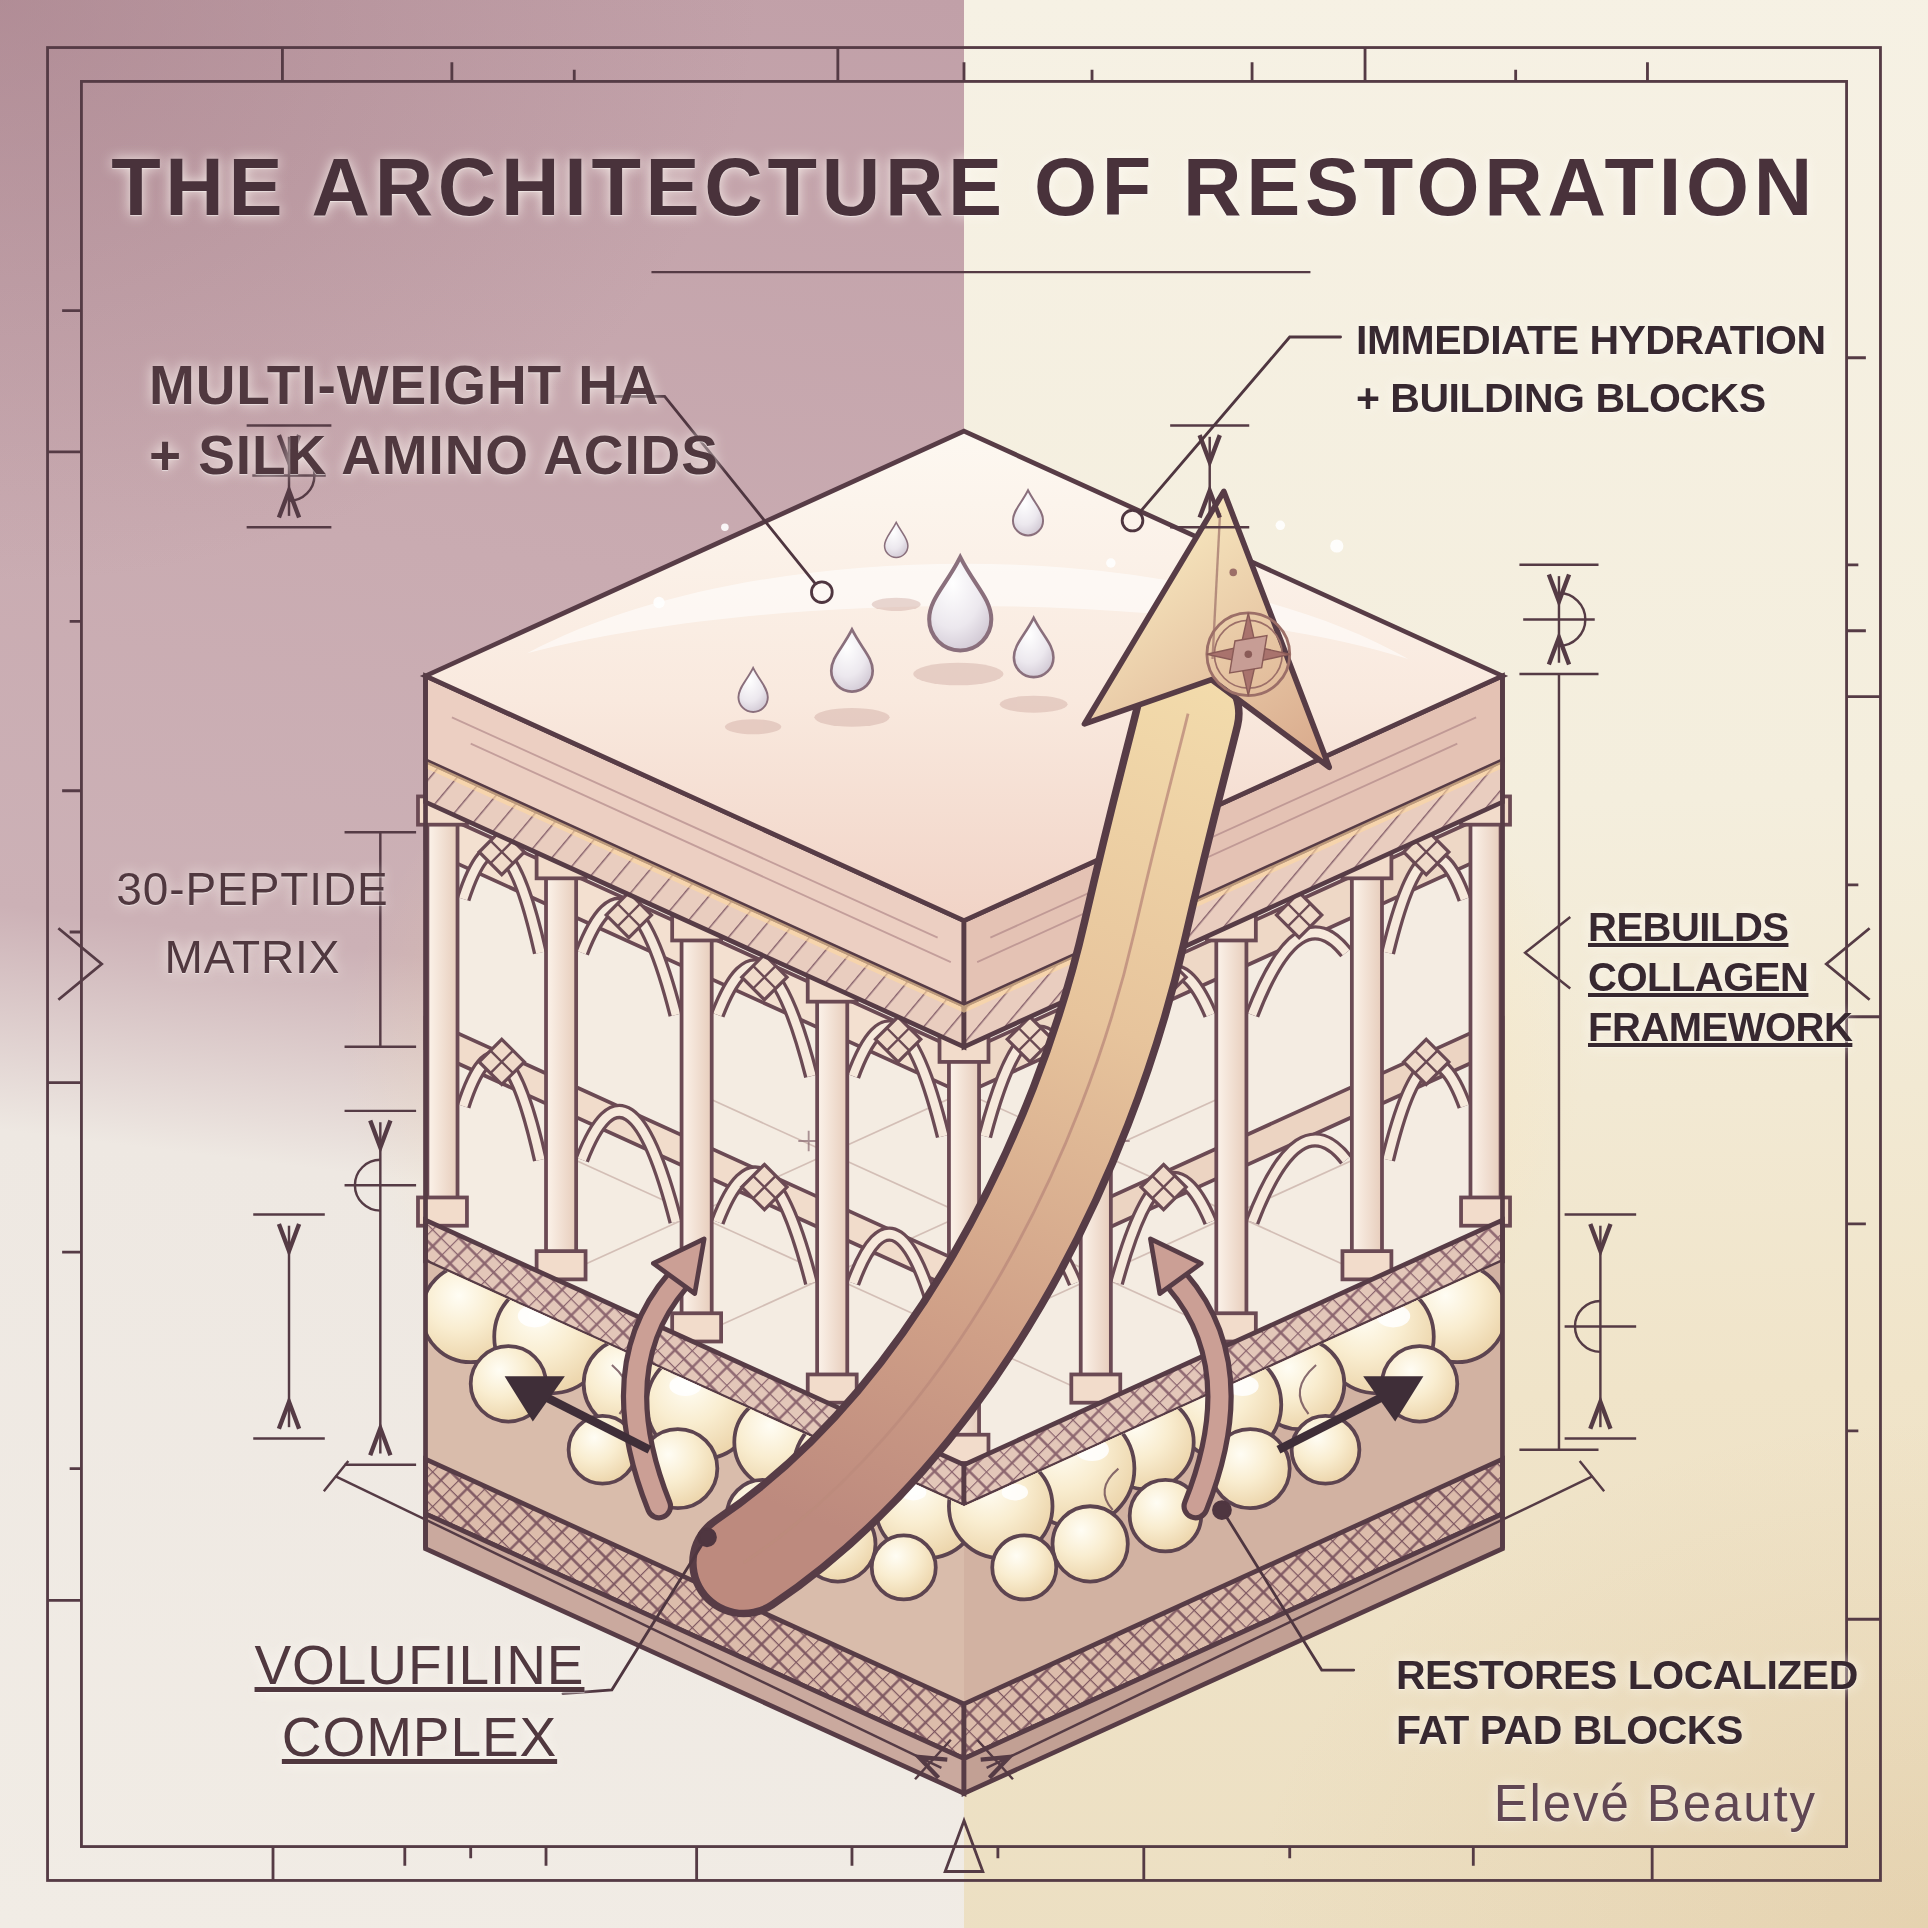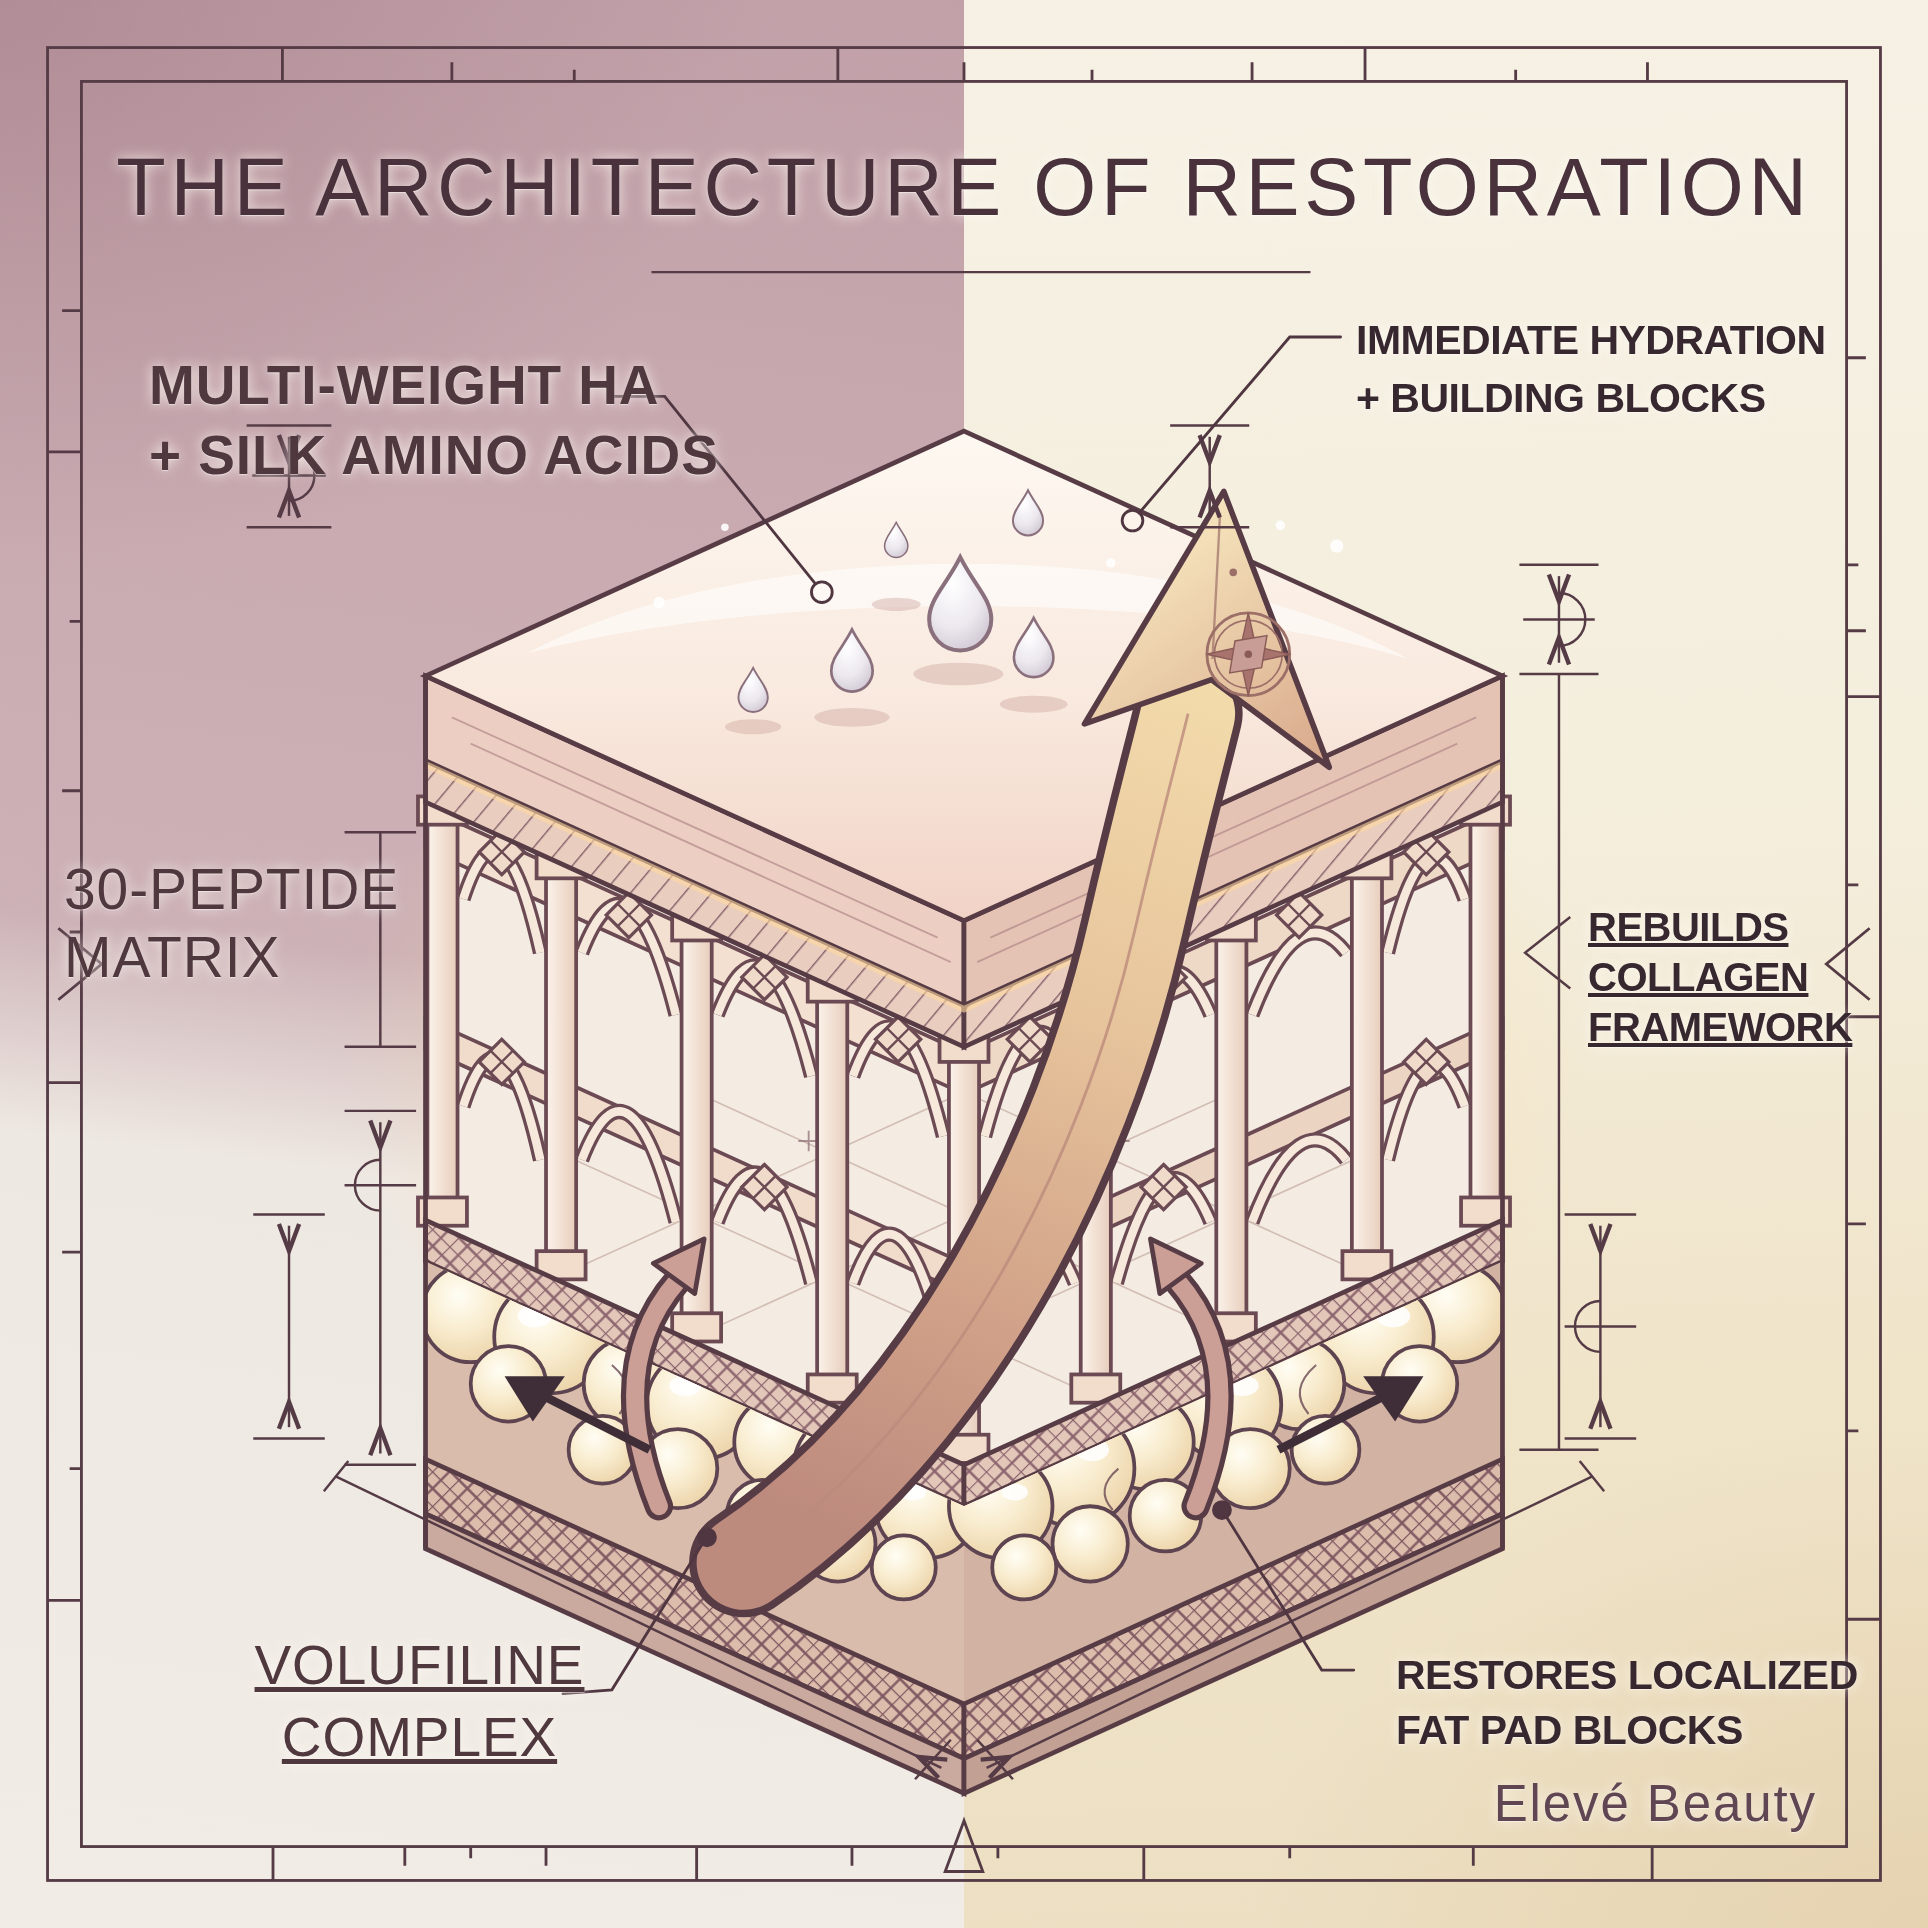--- a/index.html
+++ b/index.html
@@ -13,24 +13,24 @@
   .bg-right{position:absolute;left:964px;top:0;width:964px;height:1928px;
     background:
       radial-gradient(1130px 847px at 100% 100%, rgba(205,165,110,.22), rgba(205,165,110,0) 60%),
       linear-gradient(178deg,#f6f1e4 0%,#f4eedd 42%,#f0e4c9 72%,#ecdfc2 100%);}
   svg{position:absolute;left:0;top:0;}
   .label{position:absolute;color:#50383f;
          text-shadow:0 0 13px rgba(255,252,245,.85),0 0.9px 0.9px rgba(255,255,255,.5);}
   .serif{font-family:"Liberation Sans",sans-serif;font-weight:400;}
   .sans{font-family:"Liberation Sans",sans-serif;font-weight:700;color:#372830;}
   #title{left:0;right:0;top:141px;text-align:center;font-size:81px;letter-spacing:4.7px;
-         color:#49323b;font-weight:400;}
+         color:#49323b;font-weight:700;}
   #lbl-multi{left:149px;top:350px;font-size:55px;line-height:70px;letter-spacing:0.9px;font-weight:bold;}
   #lbl-immediate{left:1356px;top:311px;font-size:41px;line-height:58px;letter-spacing:-0.5px;}
-  #lbl-peptide{left:64px;top:855px;width:377px;font-size:57px;line-height:68px;letter-spacing:0.9px;}
+  #lbl-peptide{left:64px;top:855px;width:377px;text-align:center;font-size:46px;line-height:68px;letter-spacing:0.9px;}
   #lbl-rebuilds{left:1588px;top:902px;font-size:40px;line-height:50px;letter-spacing:-0.5px;text-decoration:underline;}
   #lbl-volufiline{left:231px;top:1629px;width:377px;text-align:center;font-size:55px;line-height:72px;letter-spacing:0.9px;text-decoration:underline;}
   #lbl-restores{left:1352px;top:1648px;font-size:41px;line-height:55px;letter-spacing:-0.5px;margin-left:44px;}
   #brand{right:111px;top:1774px;font-size:51px;letter-spacing:1.9px;color:#604653;}
 </style>
 </head>
 <body>
 
 <div id="canvas">
   <div class="bg-left"></div>

